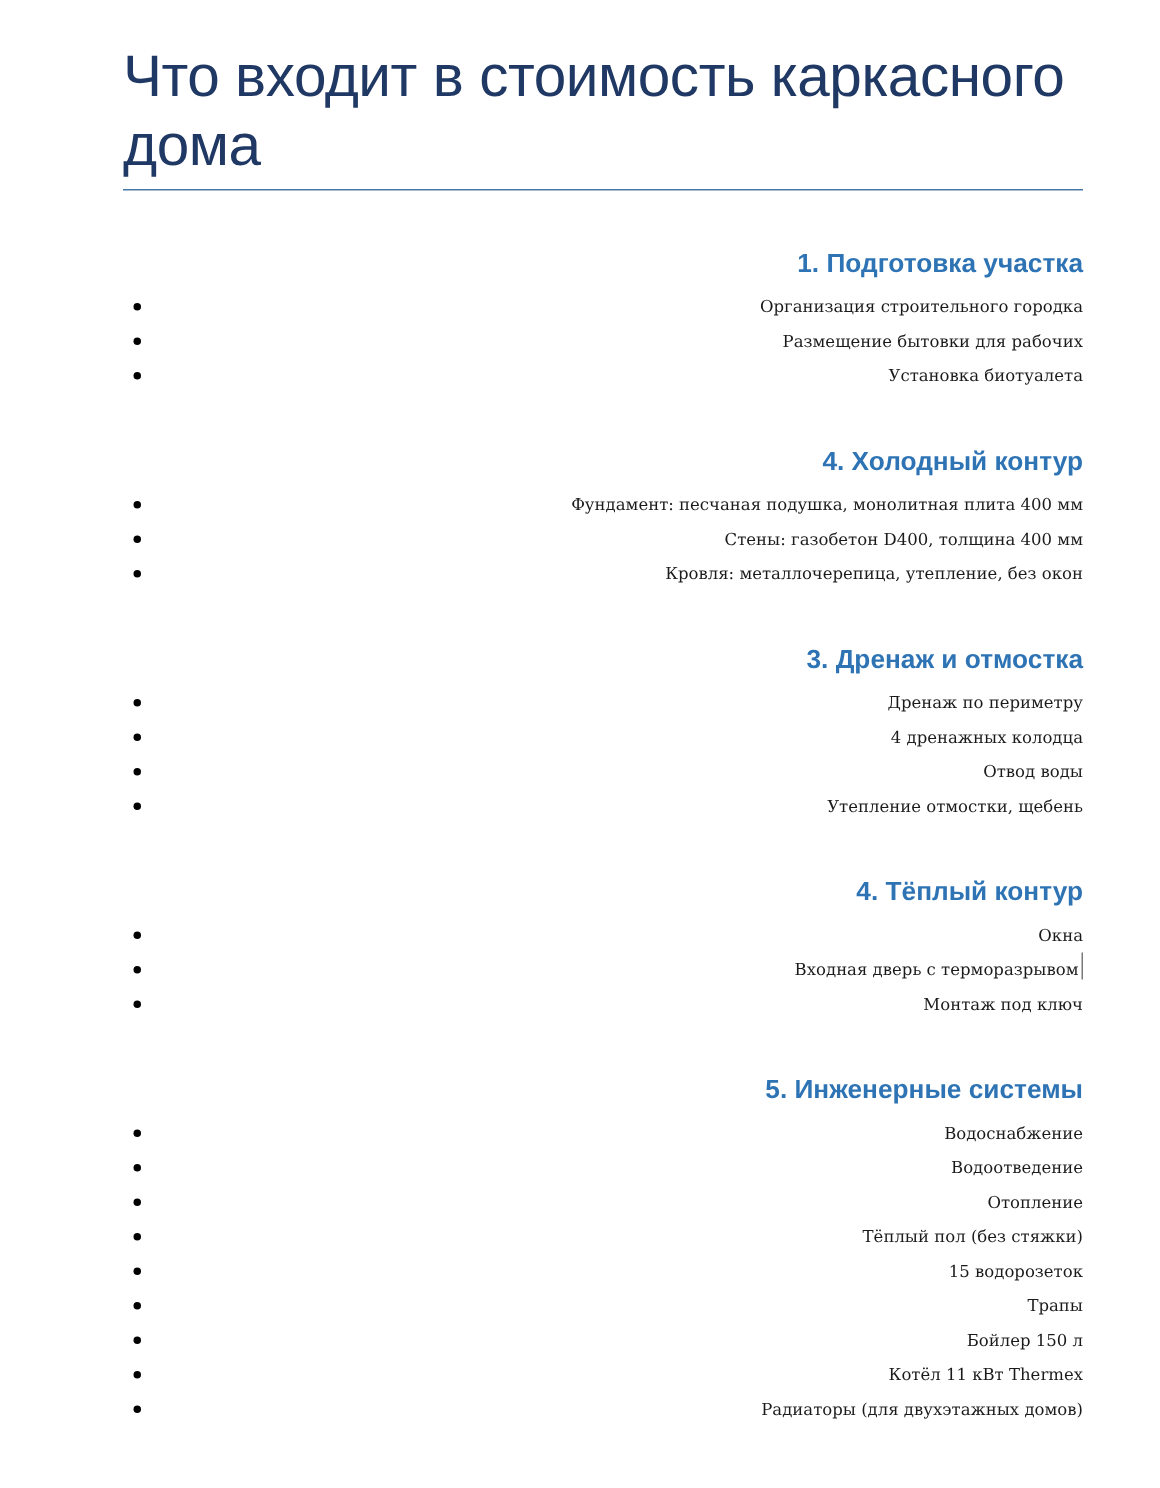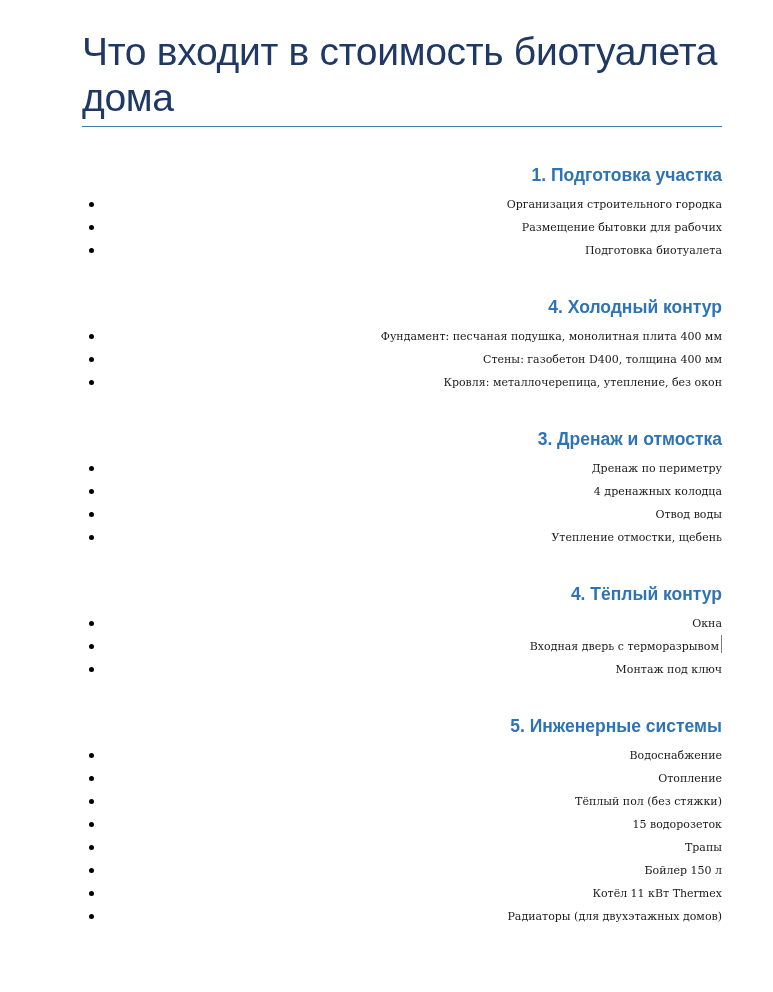--- a/index.html
+++ b/index.html
@@ -78,31 +78,31 @@
     vertical-align:-3px;
   }
 </style>
 </head>
 <body>
 
 <div class="page">
   <div class="content">
 
     <div class="title-block">
-      <div class="title-line">Что входит в стоимость биотуалета</div>
+      <div class="title-line">Что входит в стоимость каркасного</div>
       <div class="title-line">дома</div>
     </div>
 
     <div id="sections">
         <section class="doc-section first">
           <h2 class="sec-heading">1. Подготовка участка</h2>
           <ul class="bullets">
             <li><span class="dot"></span><span>Организация строительного городка</span></li>
             <li><span class="dot"></span><span>Размещение бытовки для рабочих</span></li>
-            <li><span class="dot"></span><span>Подготовка биотуалета</span></li>
+            <li><span class="dot"></span><span>Установка биотуалета</span></li>
           </ul>
         </section>
         <section class="doc-section">
           <h2 class="sec-heading">4. Холодный контур</h2>
           <ul class="bullets">
             <li><span class="dot"></span><span>Фундамент: песчаная подушка, монолитная плита 400 мм</span></li>
             <li><span class="dot"></span><span>Стены: газобетон D400, толщина 400 мм</span></li>
             <li><span class="dot"></span><span>Кровля: металлочерепица, утепление, без окон</span></li>
           </ul>
         </section>
@@ -120,20 +120,21 @@
           <ul class="bullets">
             <li><span class="dot"></span><span>Окна</span></li>
             <li><span class="dot"></span><span>Входная дверь с терморазрывом</span><span class="caret"></span></li>
             <li><span class="dot"></span><span>Монтаж под ключ</span></li>
           </ul>
         </section>
         <section class="doc-section">
           <h2 class="sec-heading">5. Инженерные системы</h2>
           <ul class="bullets">
             <li><span class="dot"></span><span>Водоснабжение</span></li>
+            <li><span class="dot"></span><span>Водоотведение</span></li>
             <li><span class="dot"></span><span>Отопление</span></li>
             <li><span class="dot"></span><span>Тёплый пол (без стяжки)</span></li>
             <li><span class="dot"></span><span>15 водорозеток</span></li>
             <li><span class="dot"></span><span>Трапы</span></li>
             <li><span class="dot"></span><span>Бойлер 150 л</span></li>
             <li><span class="dot"></span><span>Котёл 11 кВт Thermex</span></li>
             <li><span class="dot"></span><span>Радиаторы (для двухэтажных домов)</span></li>
           </ul>
         </section>
       </div>

